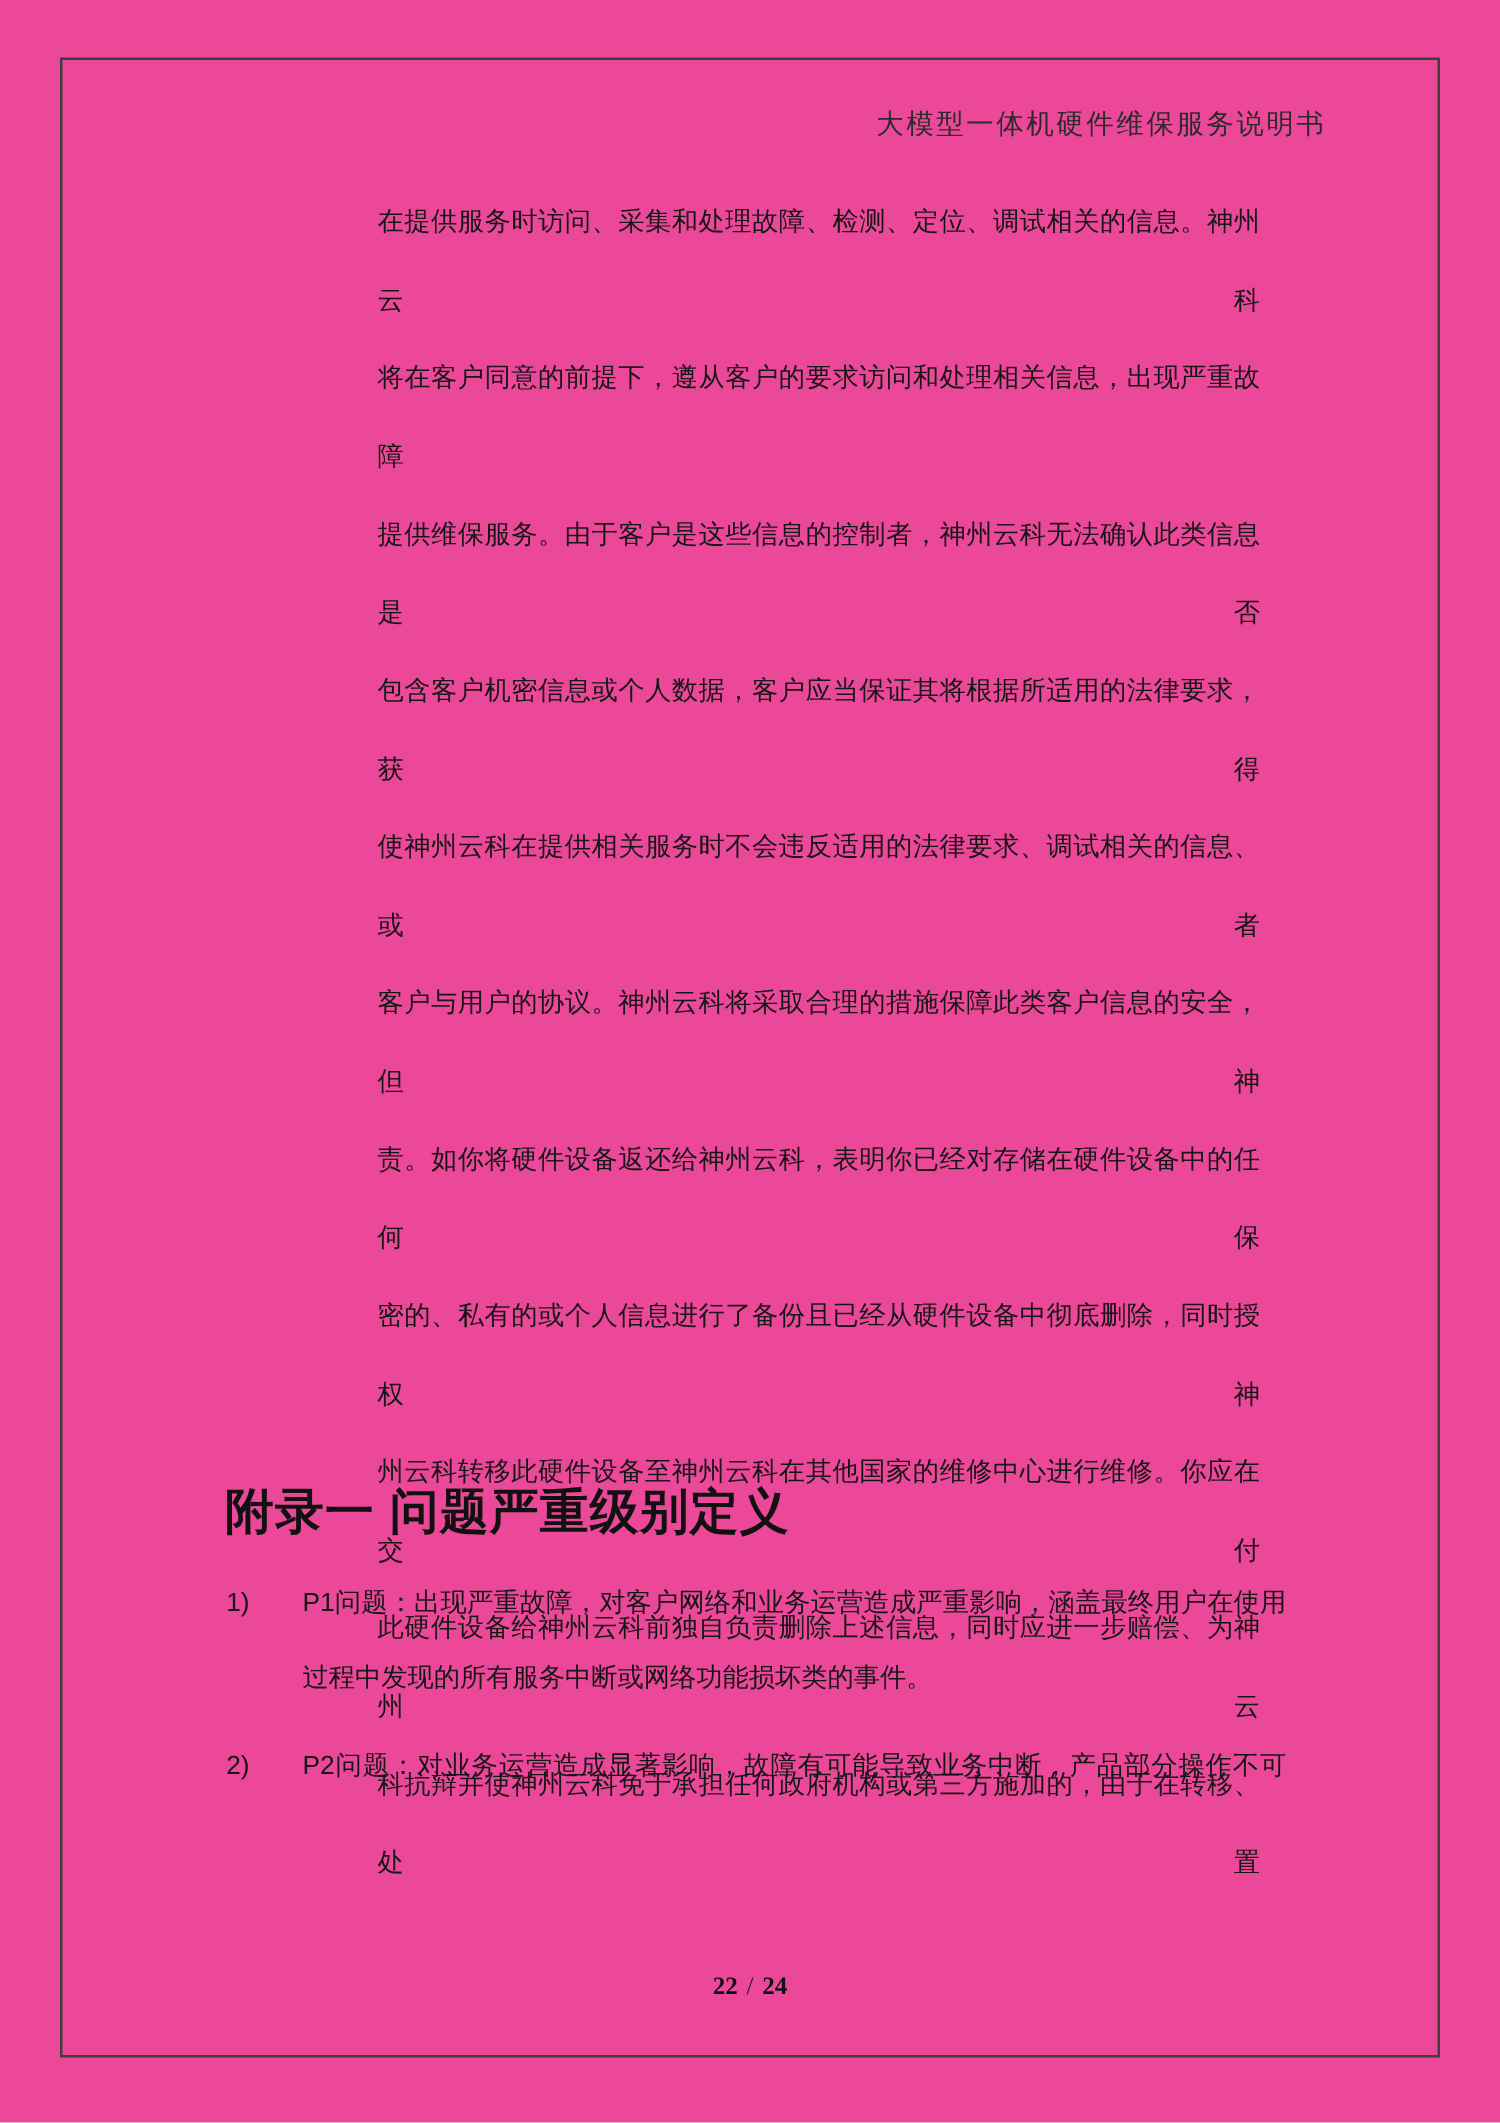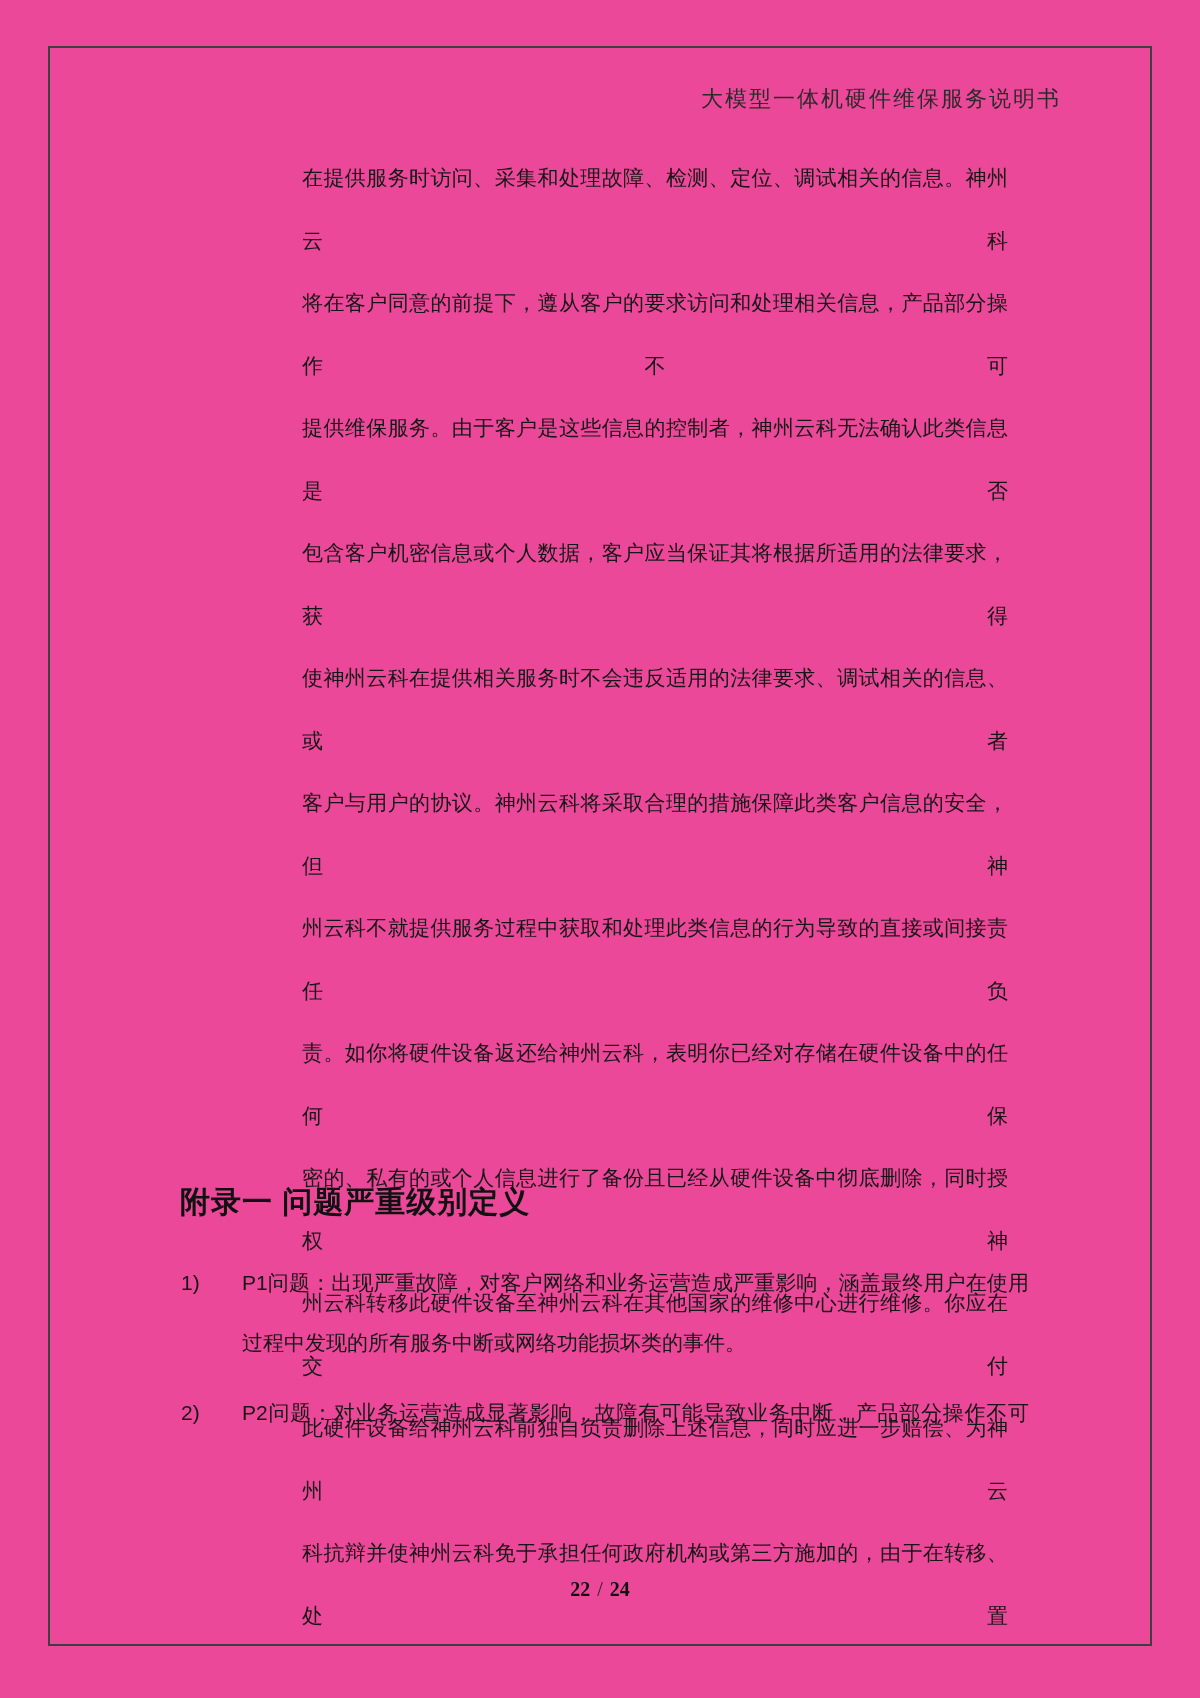--- a/index.html
+++ b/index.html
@@ -40,21 +40,21 @@
     text-justify:inter-character;
     white-space:nowrap;
   }
   .bline.j {
     white-space:normal;
     text-align-last:justify;
   }
   .appendix-heading {
     position:absolute;
     left:180px; top:1182px;
-    font-size:30px;
+    font-size:39px;
     font-weight:bold;
     letter-spacing:1px;
     color:#111111;
     white-space:nowrap;
   }
   .list-item {
     position:absolute;
     left:181px;
     width:831px;
     font-size:21px;
@@ -92,26 +92,25 @@
 <body>
 
 <div class="page">
 
   <div class="border-frame"></div>
 
   <div class="header-title">大模型一体机硬件维保服务说明书</div>
 
   <div class="para">
     <div class="bline j">在提供服务时访问、采集和处理故障、检测、定位、调试相关的信息。神州云科</div>
-    <div class="bline j">将在客户同意的前提下，遵从客户的要求访问和处理相关信息，产品部分操作不可</div>
+    <div class="bline j">将在客户同意的前提下，遵从客户的要求访问和处理相关信息，出现严重故障</div>
     <div class="bline j">提供维保服务。由于客户是这些信息的控制者，神州云科无法确认此类信息是否</div>
     <div class="bline j">包含客户机密信息或个人数据，客户应当保证其将根据所适用的法律要求，获得</div>
     <div class="bline j">使神州云科在提供相关服务时不会违反适用的法律要求、调试相关的信息、或者</div>
     <div class="bline j">客户与用户的协议。神州云科将采取合理的措施保障此类客户信息的安全，但神</div>
-    <div class="bline j">州云科不就提供服务过程中获取和处理此类信息的行为导致的直接或间接责任负</div>
     <div class="bline j">责。如你将硬件设备返还给神州云科，表明你已经对存储在硬件设备中的任何保</div>
     <div class="bline j">密的、私有的或个人信息进行了备份且已经从硬件设备中彻底删除，同时授权神</div>
     <div class="bline j">州云科转移此硬件设备至神州云科在其他国家的维修中心进行维修。你应在交付</div>
     <div class="bline j">此硬件设备给神州云科前独自负责删除上述信息，同时应进一步赔偿、为神州云</div>
     <div class="bline j">科抗辩并使神州云科免于承担任何政府机构或第三方施加的，由于在转移、处置</div>
 
   </div>
 
   <div class="appendix-heading">附录一 问题严重级别定义</div>
 

